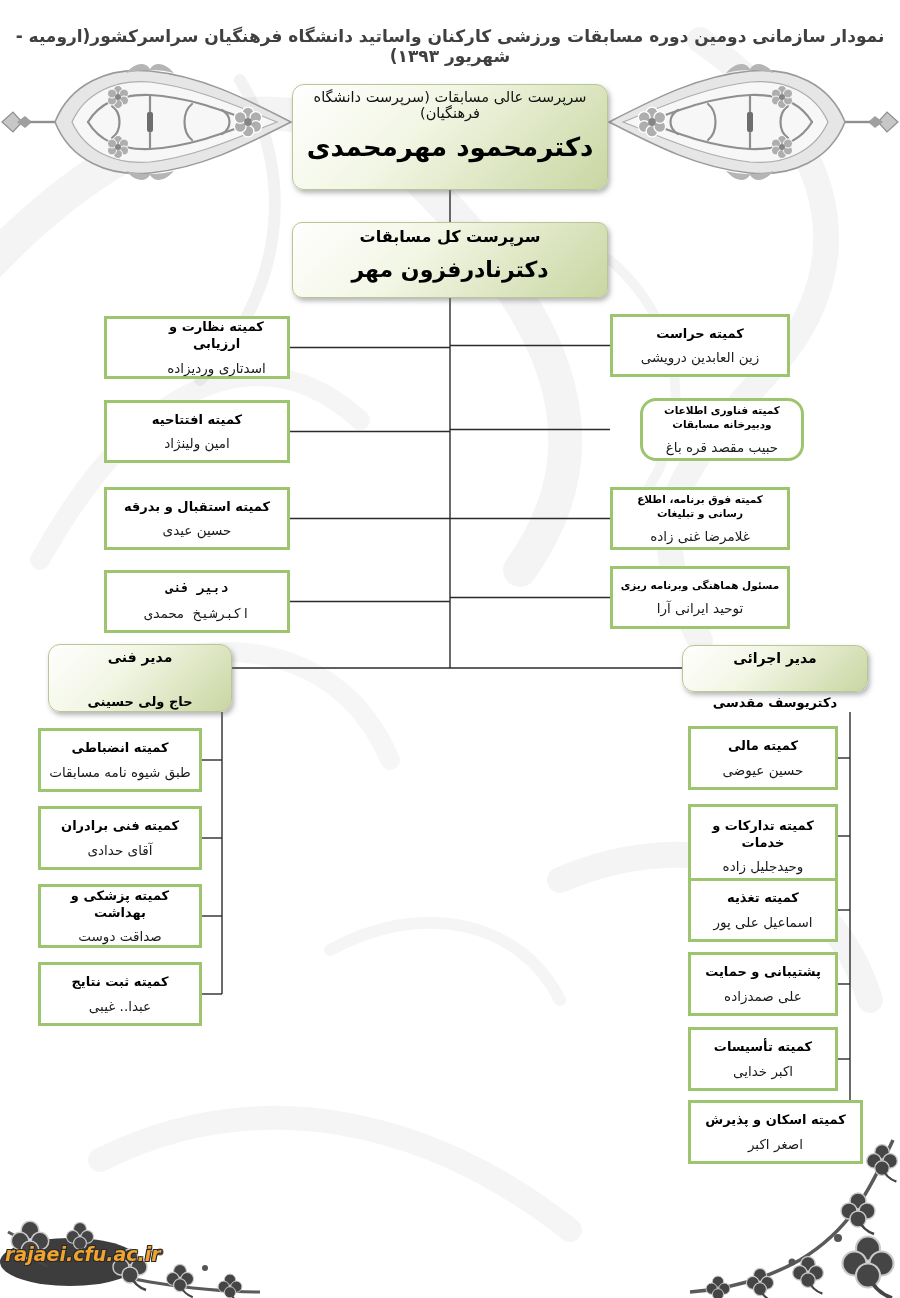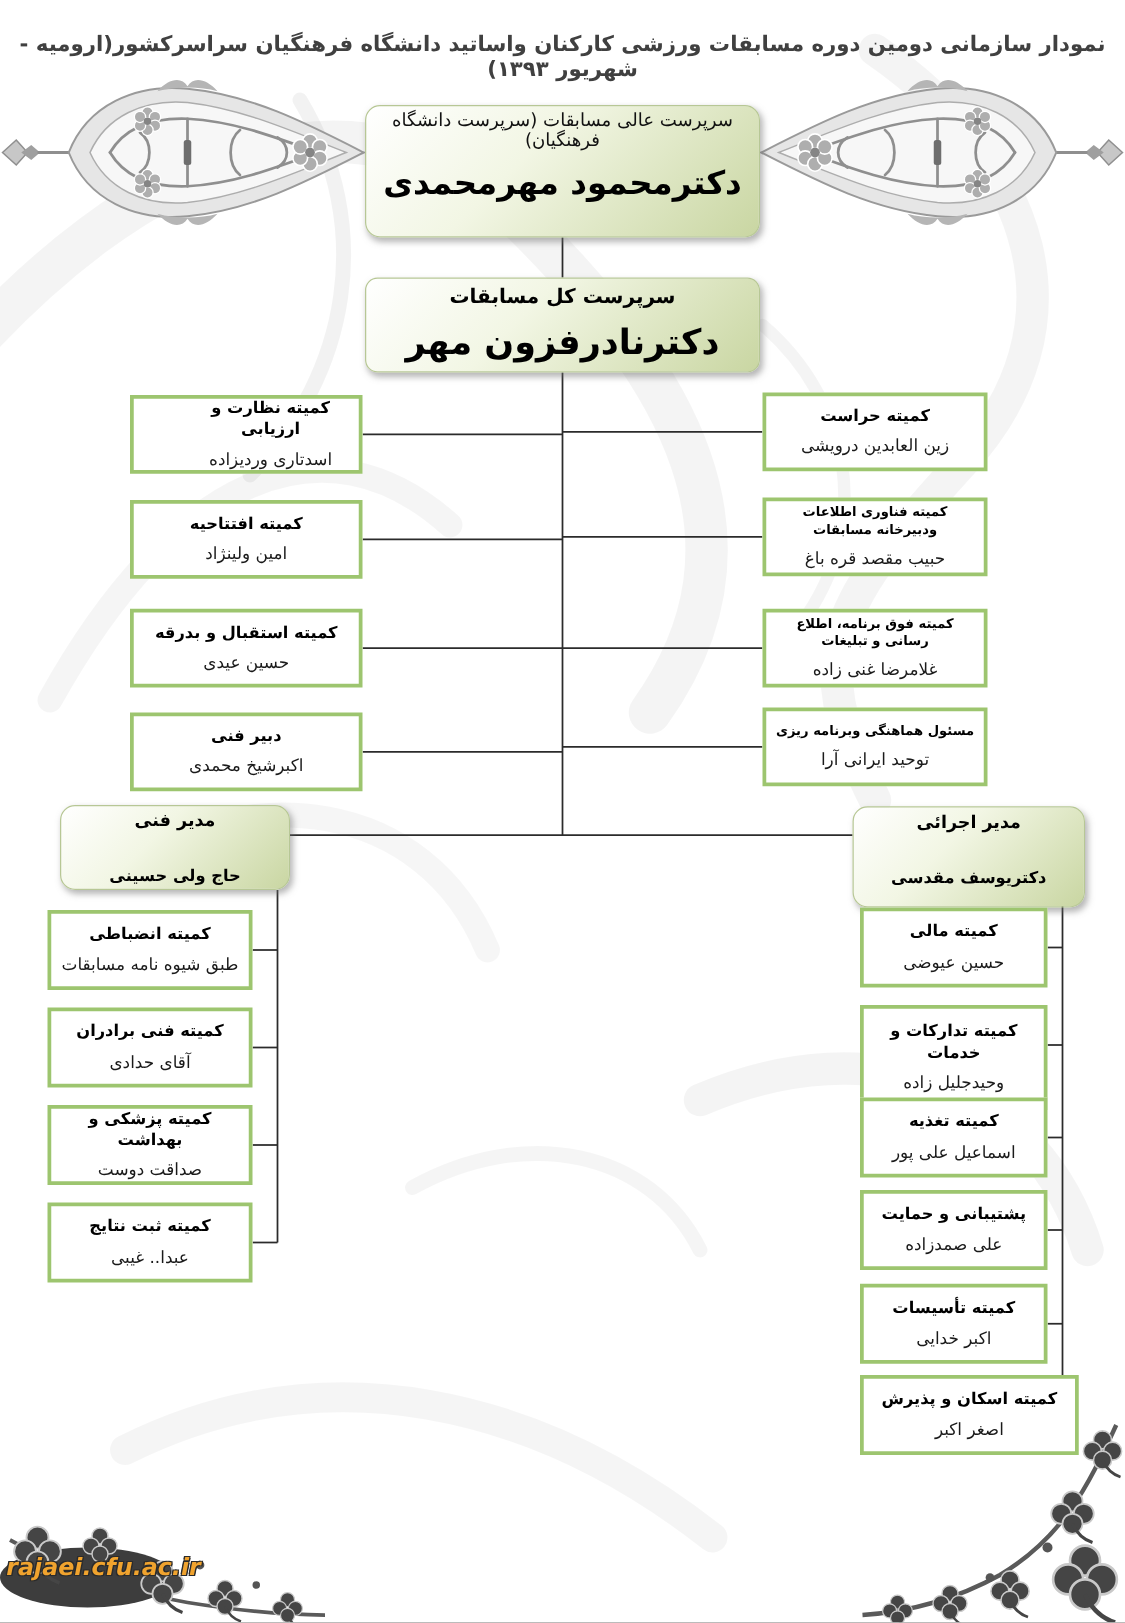--- a/index.html
+++ b/index.html
@@ -18,21 +18,21 @@
   .gbox{
     position:absolute;z-index:3;border-radius:12px;box-sizing:border-box;
     background:linear-gradient(135deg,#ffffff 0%,#f2f6e4 40%,var(--grad-end,#c9d6a2) 100%);
     border:1px solid #b7c795;box-shadow:2px 3px 5px rgba(110,110,110,.5);
     display:flex;flex-direction:column;align-items:center;gap:11px;
     text-align:center;padding:4px 8px;
   }
   #supreme-box .role{font-size:14.5px;font-weight:normal;color:#111;}
   #supreme-box .name{font-size:26px;font-weight:bold;color:#000;}
   #general-box .role{font-size:16px;font-weight:bold;}
-  #general-box .name{font-size:28px;font-weight:bold;}
+  #general-box .name{font-size:22px;font-weight:bold;}
   .manager .role{font-size:14px;font-weight:bold;}
   .manager .name{font-size:13px;font-weight:bold;margin-top:20px;}
   .manager{gap:9px;}
   .committee{
     position:absolute;z-index:3;background:#fff;box-sizing:border-box;
     border:3px solid var(--box-border,#9dc56f);
     display:flex;flex-direction:column;align-items:center;justify-content:center;gap:7px;
     text-align:center;padding:3px 5px;
   }
   .c-title{font-weight:bold;font-size:13px;line-height:1.3;color:#000;}
@@ -172,48 +172,48 @@
   <div class="gbox" id="general-box" style="left:292px;top:222px;width:316px;height:76px;border-radius:10px;">
     <div class="role">سرپرست کل مسابقات</div>
     <div class="name">دکترنادرفزون مهر</div>
   </div>
 
   <div class="gbox manager" style="left:48px;top:644px;width:184px;height:68px;">
     <div class="role">مدیر فنی</div>
     <div class="name">حاج ولی حسینی</div>
   </div>
 
-  <div class="gbox manager" style="left:682px;top:645px;width:186px;height:81px;">
+  <div class="gbox manager" style="left:682px;top:645px;width:186px;height:47px;">
     <div class="role">مدیر اجرائی</div>
     <div class="name">دکتریوسف مقدسی</div>
   </div>
 
   <div class="site-watermark">rajaei.cfu.ac.ir</div>
 
 <div class="committee" style="left: 104px; top: 316px; width: 186px; height: 63px; padding-left: 44px;">
       <div class="c-title">کمیته نظارت و ارزیابی</div>
       <div class="c-name">اسدتاری وردیزاده</div>
     </div>
     <div class="committee" style="left: 104px; top: 400px; width: 186px; height: 63px;">
       <div class="c-title">کمیته افتتاحیه</div>
       <div class="c-name">امین ولینژاد</div>
     </div>
     <div class="committee" style="left: 104px; top: 487px; width: 186px; height: 63px;">
       <div class="c-title">کمیته استقبال و بدرقه</div>
       <div class="c-name">حسین عیدی</div>
     </div>
-    <div class="committee" style="left: 104px; top: 570px; width: 186px; height: 63px;">
+    <div class="committee" style="left: 104px; top: 570px; width: 186px; height: 63px; font-family: Liberation Mono, monospace;">
       <div class="c-title">دبیر فنی</div>
       <div class="c-name">اکبرشیخ محمدی</div>
     </div>
     <div class="committee" style="left: 610px; top: 314px; width: 180px; height: 63px;">
       <div class="c-title">کمیته حراست</div>
       <div class="c-name">زین العابدین درویشی</div>
     </div>
-    <div class="committee" style="left: 610px; top: 398px; width: 180px; height: 63px;">
+    <div class="committee" style="left: 640px; top: 398px; width: 164px; height: 63px; border-radius: 16px;">
       <div class="c-title small">کمیته فناوری اطلاعات ودبیرخانه مسابقات</div>
       <div class="c-name">حبیب مقصد قره باغ</div>
     </div>
     <div class="committee" style="left: 610px; top: 487px; width: 180px; height: 63px;">
       <div class="c-title small">کمیته فوق برنامه، اطلاع رسانی و تبلیغات</div>
       <div class="c-name">غلامرضا غنی زاده</div>
     </div>
     <div class="committee" style="left: 610px; top: 566px; width: 180px; height: 63px;">
       <div class="c-title small">مسئول هماهنگی وبرنامه ریزی</div>
       <div class="c-name">توحید ایرانی آرا</div>

